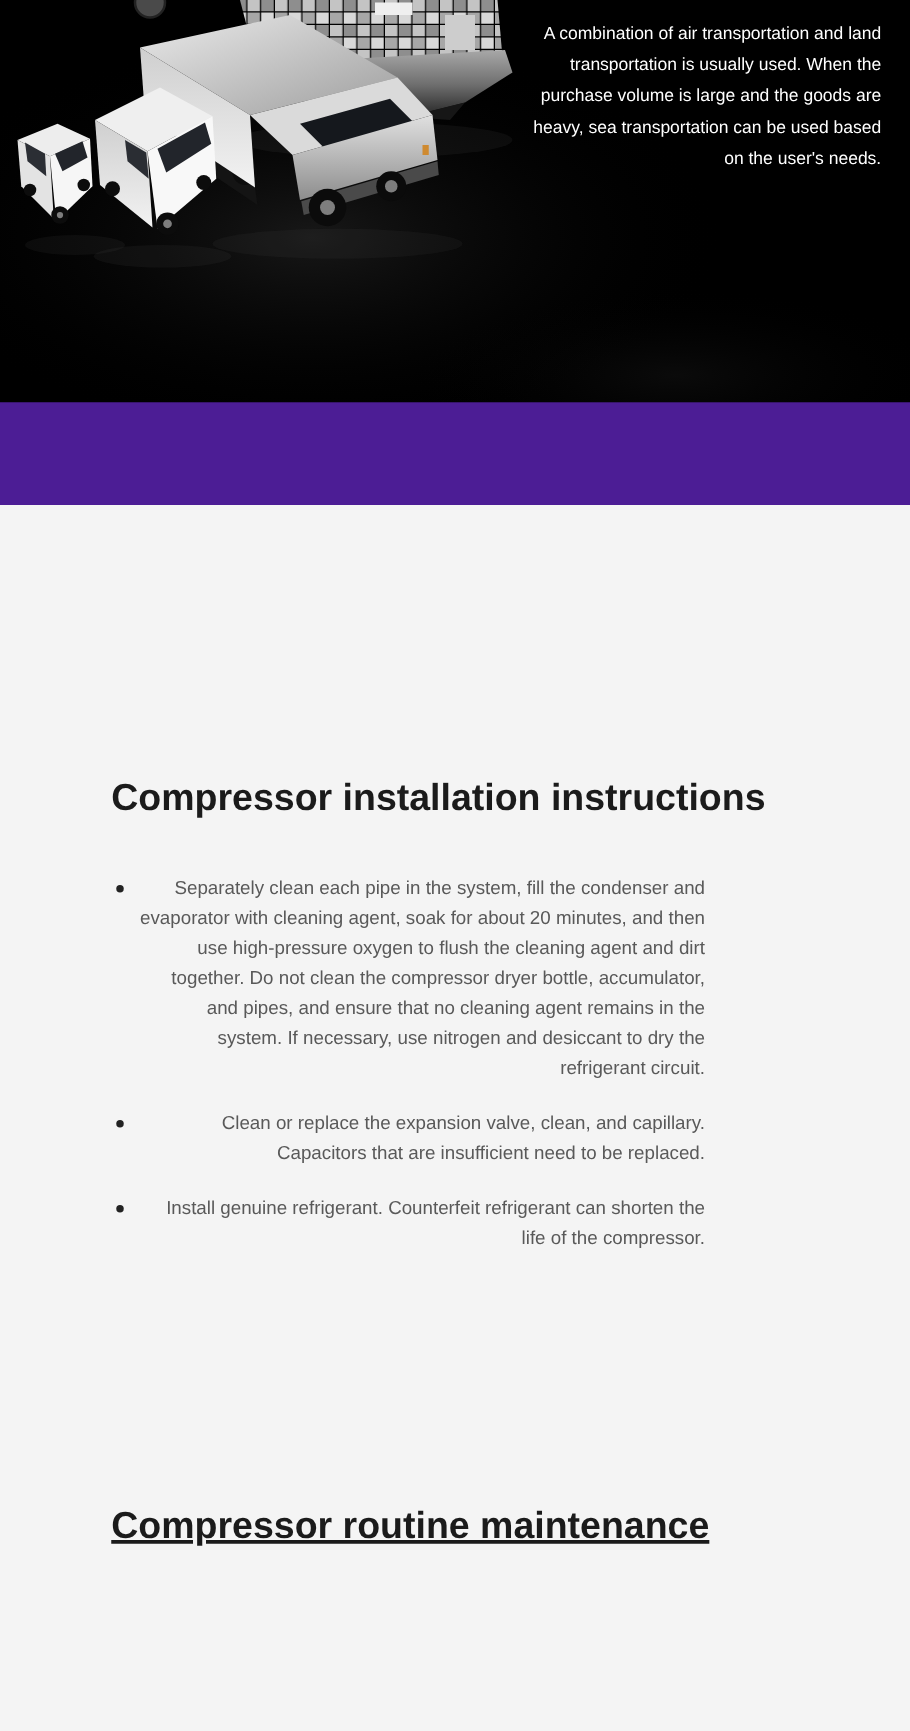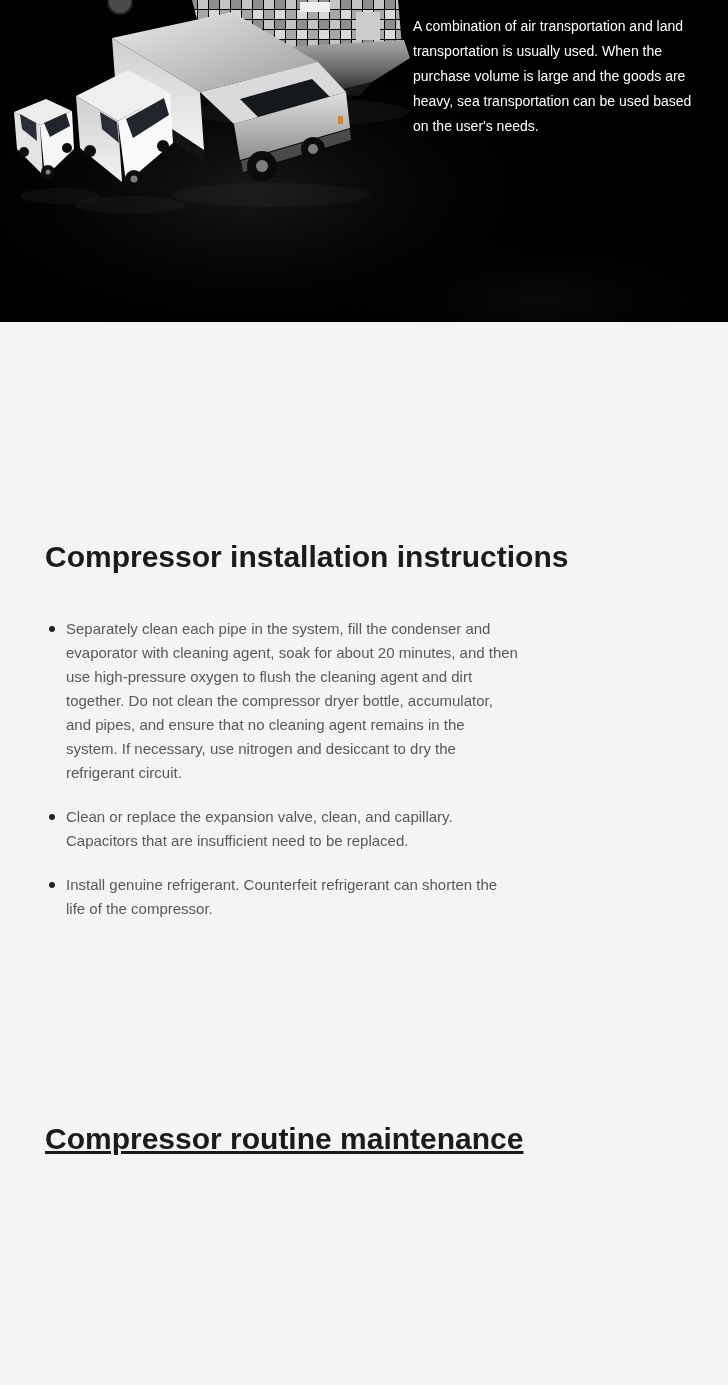--- a/index.html
+++ b/index.html
@@ -5,38 +5,40 @@
   html, body { margin: 0; padding: 0; }
   body {
     width: 728px;
     background: #f4f4f4;
     font-family: "Liberation Sans", sans-serif;
     -webkit-font-smoothing: antialiased;
   }
   .hero {
     position: relative;
     width: 728px;
-    height: 322px;
+    height: 404px;
     background: #4c1d95;
     overflow: hidden;
+    text-align: right;
   }
   .hero svg { position: absolute; left: 0; top: 0; display: block; }
   .hero-caption {
     position: absolute;
     left: 413px;
     top: 14px;
     width: 292px;
     margin: 0;
     color: #ffffff;
     font-size: 14px;
     line-height: 25px;
     font-weight: 400;
   }
   .content {
     padding: 217px 0 24px 0;
+    margin-left: 44px;
   }
   h2.section-title {
     margin: 0 0 0 45px;
     font-size: 30px;
     line-height: 36px;
     font-weight: 700;
     color: #1b1b1b;
     letter-spacing: 0;
   }
   ul.bullet-list {
@@ -45,20 +47,21 @@
     list-style: none;
   }
   ul.bullet-list li {
     position: relative;
     width: 454px;
     padding-left: 21px;
     margin: 0 0 20px 0;
     color: #595959;
     font-size: 15px;
     line-height: 24px;
+    text-align: right;
   }
   ul.bullet-list li::before {
     content: "";
     position: absolute;
     left: 4px;
     top: 9px;
     width: 6px;
     height: 6px;
     border-radius: 50%;
     background: #222222;

